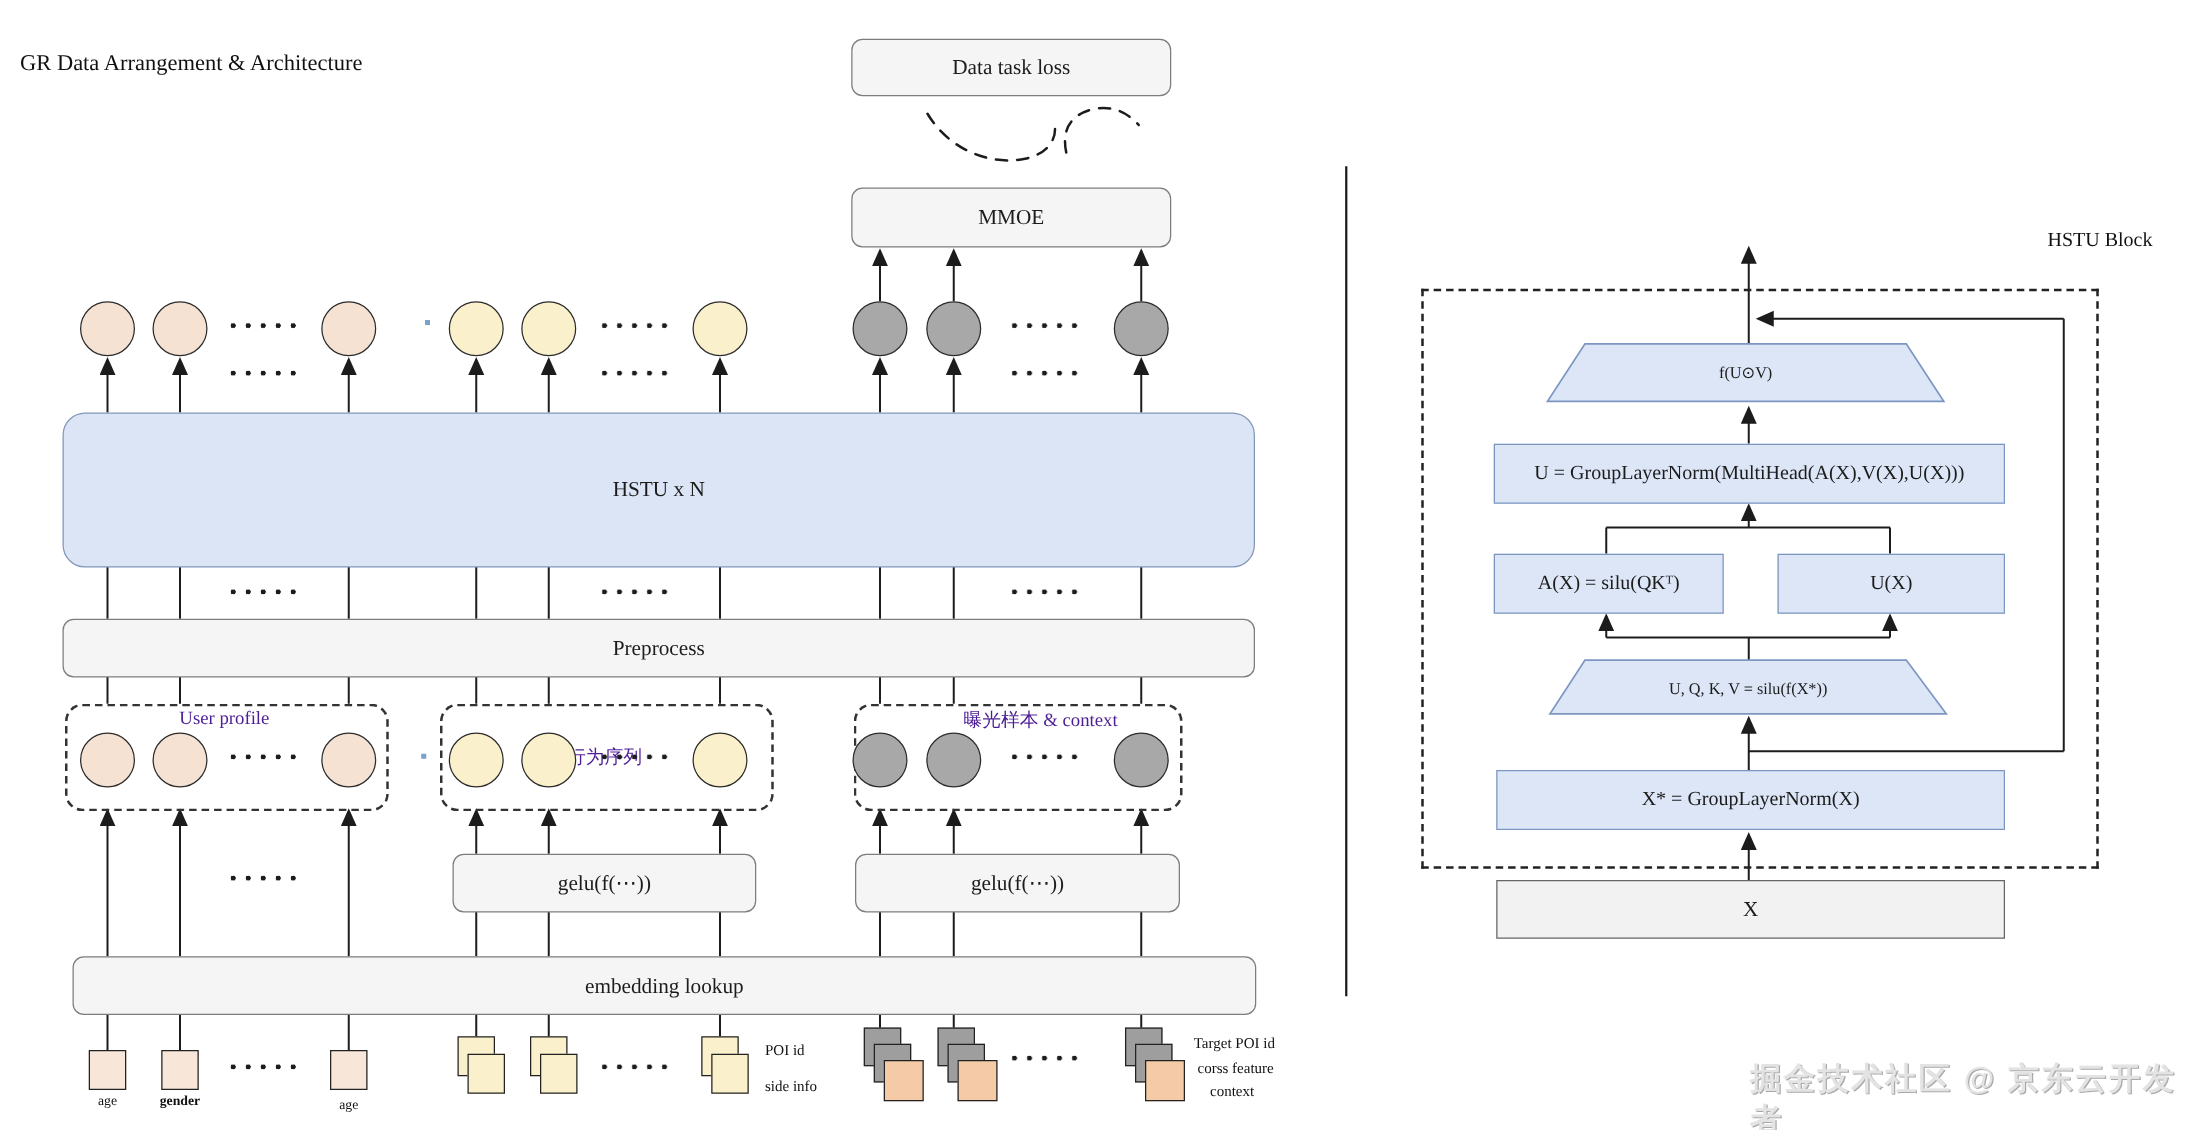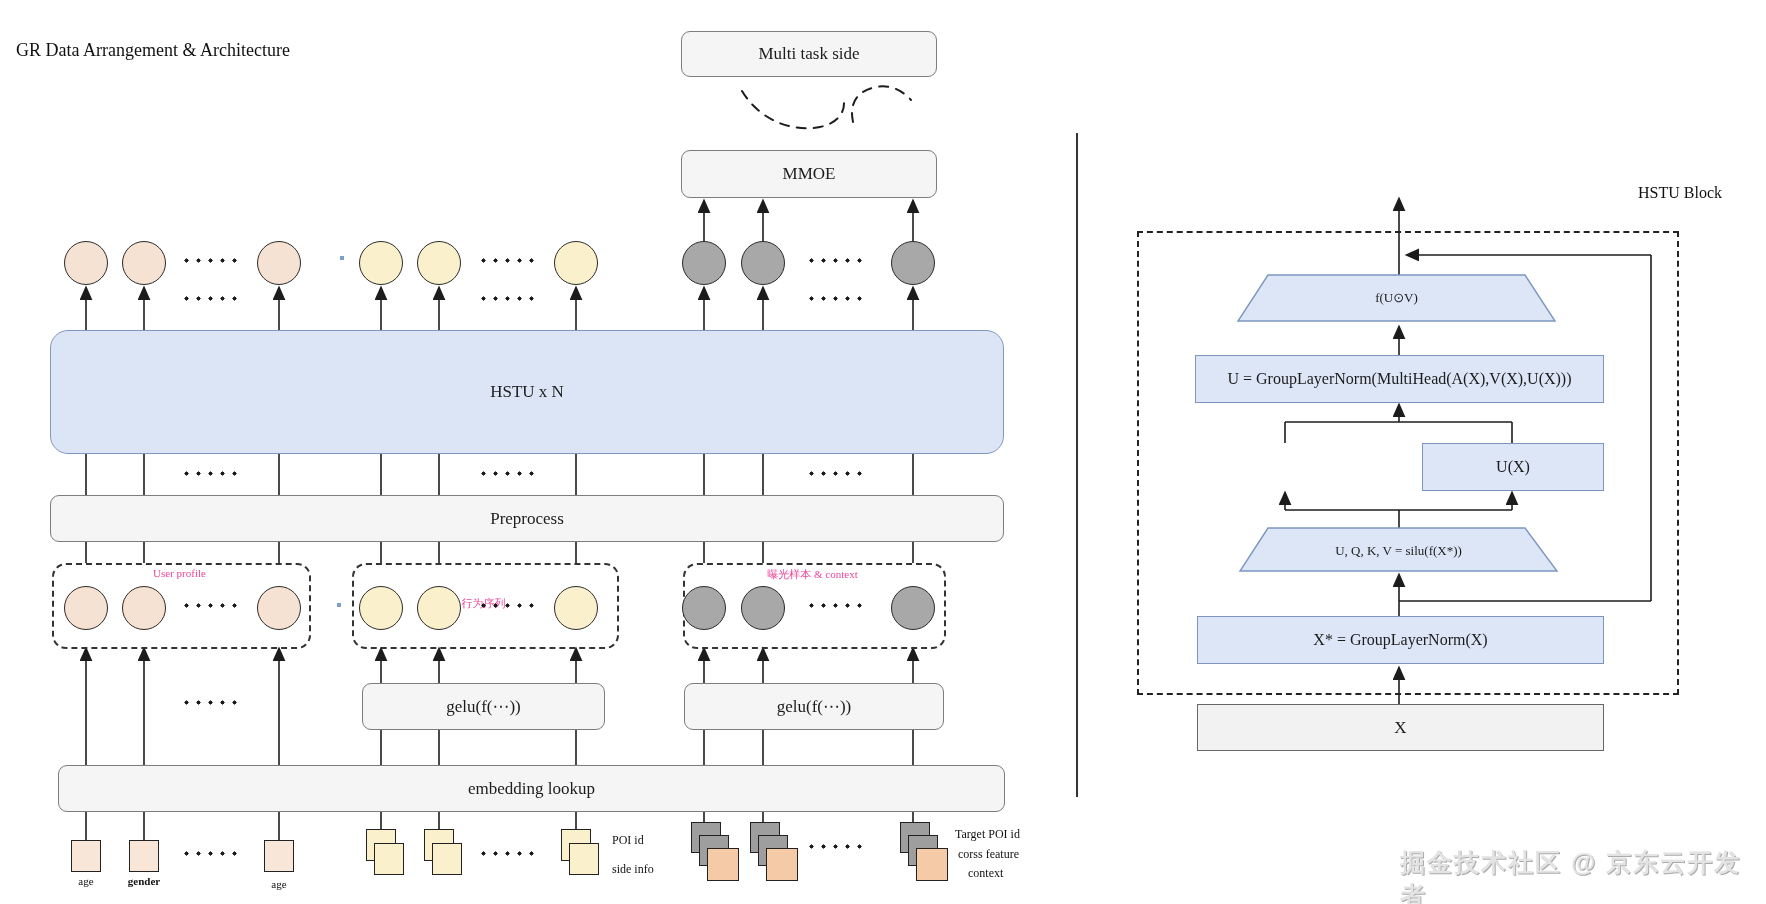--- a/index.html
+++ b/index.html
@@ -10,21 +10,21 @@
   
   .gbox{position:absolute;background:#f5f5f5;border:1.6px solid #7d7d7d;border-radius:9px;
         display:flex;align-items:center;justify-content:center;font-size:17px;}
   .bluebox{position:absolute;background:#dbe5f5;border:1.6px solid #8096ba;border-radius:18px;
         display:flex;align-items:center;justify-content:center;font-size:17px;}
   .rbox{position:absolute;background:#dce6f7;border:1.4px solid #7c96c0;
         display:flex;align-items:center;justify-content:center;font-size:16px;}
   .rgray{position:absolute;background:#f2f2f2;border:1.6px solid #666;
         display:flex;align-items:center;justify-content:center;font-size:17px;}
   .dashedgrp{position:absolute;border:2px dashed #333;border-radius:14px;background:transparent;}
-  .grplabel{position:absolute;text-align:center;font-size:11px;color:#ec4899;}
+  .grplabel{position:absolute;text-align:center;font-size:15px;color:#4c1d95;}
   .circle{position:absolute;width:44px;height:44px;border-radius:50%;border:1.6px solid #2b2b2b;box-sizing:border-box;}
   .c-peach{background:#f6e2d2;}
   .c-yellow{background:#faf1cc;}
   .c-gray{background:#a8a8a8;}
   .dots{position:absolute;width:56px;height:5px;
         background-image:radial-gradient(circle at 2.5px 2.5px,#1c1c1c 1.9px,transparent 2.2px);
         background-size:12px 5px;background-repeat:repeat-x;}
   .sq{position:absolute;box-sizing:border-box;border:1.7px solid #222;}
   .sq-peach{background:#f8e7d8;}
   .sq-yellow{background:#faf1cc;}
@@ -142,21 +142,21 @@
 
     <g fill="#dce6f7" stroke="#7c96c0" stroke-width="1.4">
       <polygon points="1268,275 1525,275 1555,321 1238,321"></polygon>
       <polygon points="1268,528 1525,528 1557,571 1240,571"></polygon>
     </g>
   </svg>
 
   <div class="title" style="left:16px;top:40px;">GR Data Arrangement &amp; Architecture</div>
 
   <div class="gbox" style="left:681px;top:31px;width:254px;height:44px;">
-    <span>Multi task side</span>
+    <span>Data task loss</span>
   </div>
 
   <div class="gbox" style="left:681px;top:150px;width:254px;height:46px;">
     <span>MMOE</span>
   </div>
 
   <div class="circle c-peach abs" style="left:64px;top:241px;"></div>
   <div class="circle c-peach abs" style="left:122px;top:241px;"></div>
   <div class="circle c-peach abs" style="left:257px;top:241px;"></div>
   <div class="circle c-yellow abs" style="left:359px;top:241px;"></div>
@@ -183,21 +183,21 @@
 
   <div class="gbox" style="left:50px;top:495px;width:952px;height:45px;">
     <span>Preprocess</span>
   </div>
 
   <div class="dashedgrp" style="left:52px;top:563px;width:255px;height:82px;"></div>
   <div class="grplabel" style="left:52px;top:567px;width:255px;">User profile</div>
   <div class="dashedgrp" style="left:352px;top:563px;width:263px;height:82px;"></div>
   <div class="grplabel" style="left:352px;top:596px;width:263px;">行为序列</div>
   <div class="dashedgrp" style="left:683px;top:563px;width:259px;height:82px;"></div>
-  <div class="grplabel" style="left:683px;top:567px;width:259px;">曝光样本 &amp; context</div>
+  <div class="grplabel" style="left:703px;top:567px;width:259px;">曝光样本 &amp; context</div>
 
   <div class="circle c-peach abs" style="left:64px;top:586px;"></div>
   <div class="circle c-peach abs" style="left:122px;top:586px;"></div>
   <div class="circle c-peach abs" style="left:257px;top:586px;"></div>
   <div class="circle c-yellow abs" style="left:359px;top:586px;"></div>
   <div class="circle c-yellow abs" style="left:417px;top:586px;"></div>
   <div class="circle c-yellow abs" style="left:554px;top:586px;"></div>
   <div class="circle c-gray abs" style="left:682px;top:586px;"></div>
   <div class="circle c-gray abs" style="left:741px;top:586px;"></div>
   <div class="circle c-gray abs" style="left:891px;top:586px;"></div>
@@ -253,20 +253,23 @@
   <div class="paneltitle" style="left:1638px;top:184px;">HSTU Block</div>
 
   <div class="abs" style="left:1137px;top:231px;width:538px;height:460px;border:2px dashed #222;"></div>
 
   <div class="traplabel" style="left:1238px;top:286px;width:317px;height:24px;">f(U⊙V)</div>
 
   <div class="rbox" style="left:1195px;top:355px;width:407px;height:46px;">
     <span>U = GroupLayerNorm(MultiHead(A(X),V(X),U(X)))</span>
   </div>
 
+  <div class="rbox" style="left:1195px;top:443px;width:182px;height:46px;">
+    <span>A(X) = silu(QKᵀ)</span>
+  </div>
 
   <div class="rbox" style="left:1422px;top:443px;width:180px;height:46px;">
     <span>U(X)</span>
   </div>
 
   <div class="traplabel" style="left:1240px;top:539px;width:317px;height:24px;">U, Q, K, V = silu(f(X*))</div>
 
   <div class="rbox" style="left:1197px;top:616px;width:405px;height:46px;">
     <span>X* = GroupLayerNorm(X)</span>
   </div>

